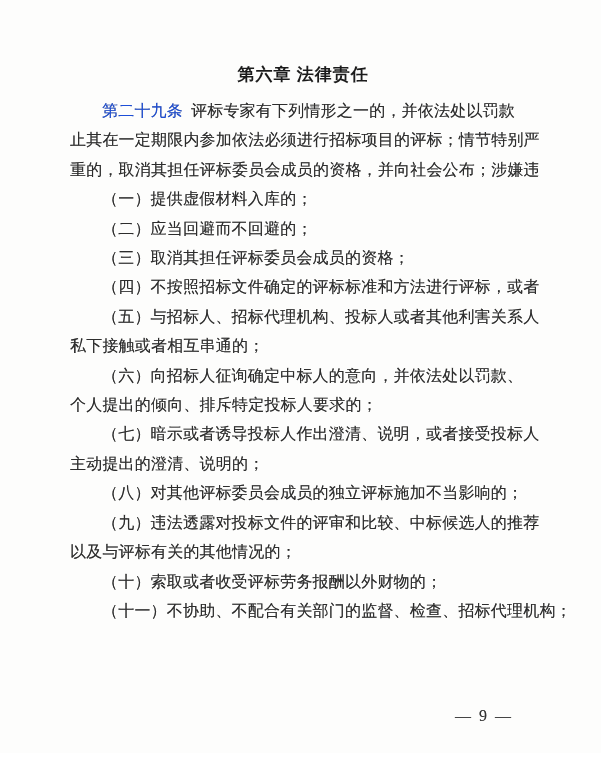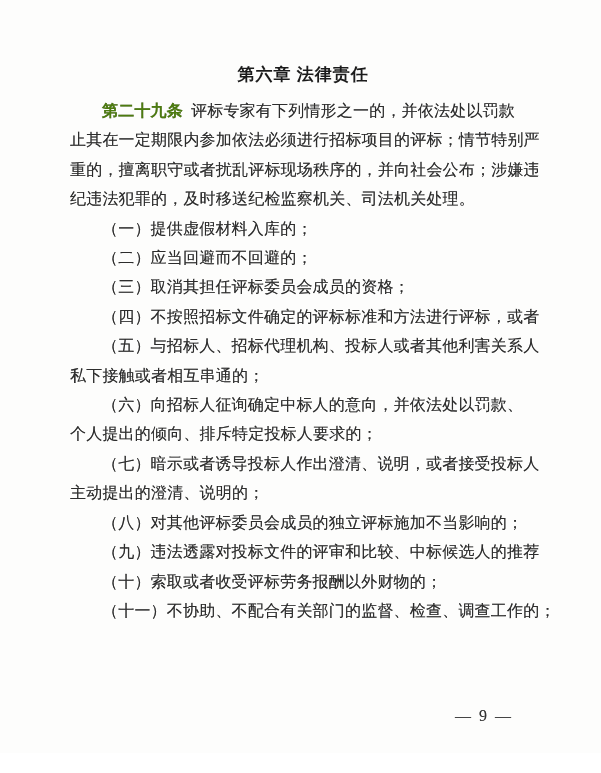--- a/index.html
+++ b/index.html
@@ -41,22 +41,22 @@
   .para {
     margin: 0;
   }
   .line {
     white-space: nowrap;
   }
   .para .line:first-child {
     text-indent: 32px;
   }
   .article-label {
-    font-weight: 700;
-    color: #4d7c0f;
+    font-weight: 400;
+    color: #1d4ed8;
   }
   .article-rest {
     margin-left: 0.5em;
   }
   .page-number {
     position: absolute;
     top: 705px;
     right: 88px;
     font-size: 16px;
     line-height: 22px;
@@ -73,22 +73,21 @@
 
     <h1 class="chapter-heading">第六章 法律责任</h1>
 
     <div class="body-text">
 
       <div class="para">
         <div class="line">
           <span class="article-label">第二十九条</span><span class="article-rest">评标专家有下列情形之一的，并依法处以罚款</span>
         </div>
         <div class="line">止其在一定期限内参加依法必须进行招标项目的评标；情节特别严</div>
-        <div class="line">重的，擅离职守或者扰乱评标现场秩序的，并向社会公布；涉嫌违</div>
-        <div class="line">纪违法犯罪的，及时移送纪检监察机关、司法机关处理。</div>
+        <div class="line">重的，取消其担任评标委员会成员的资格，并向社会公布；涉嫌违</div>
       </div>
 
       <div class="para">
         <div class="line">（一）提供虚假材料入库的；</div>
       </div>
 
       <div class="para">
         <div class="line">（二）应当回避而不回避的；</div>
       </div>
 
@@ -114,27 +113,28 @@
         <div class="line">（七）暗示或者诱导投标人作出澄清、说明，或者接受投标人</div>
         <div class="line">主动提出的澄清、说明的；</div>
       </div>
 
       <div class="para">
         <div class="line">（八）对其他评标委员会成员的独立评标施加不当影响的；</div>
       </div>
 
       <div class="para">
         <div class="line">（九）违法透露对投标文件的评审和比较、中标候选人的推荐</div>
+        <div class="line">以及与评标有关的其他情况的；</div>
       </div>
 
       <div class="para">
         <div class="line">（十）索取或者收受评标劳务报酬以外财物的；</div>
       </div>
 
       <div class="para">
-        <div class="line">（十一）不协助、不配合有关部门的监督、检查、调查工作的；</div>
+        <div class="line">（十一）不协助、不配合有关部门的监督、检查、招标代理机构；</div>
       </div>
 
     </div>
   </div>
 
   <div class="page-number">— 9 —</div>
 </div>
 
 </body></html>

